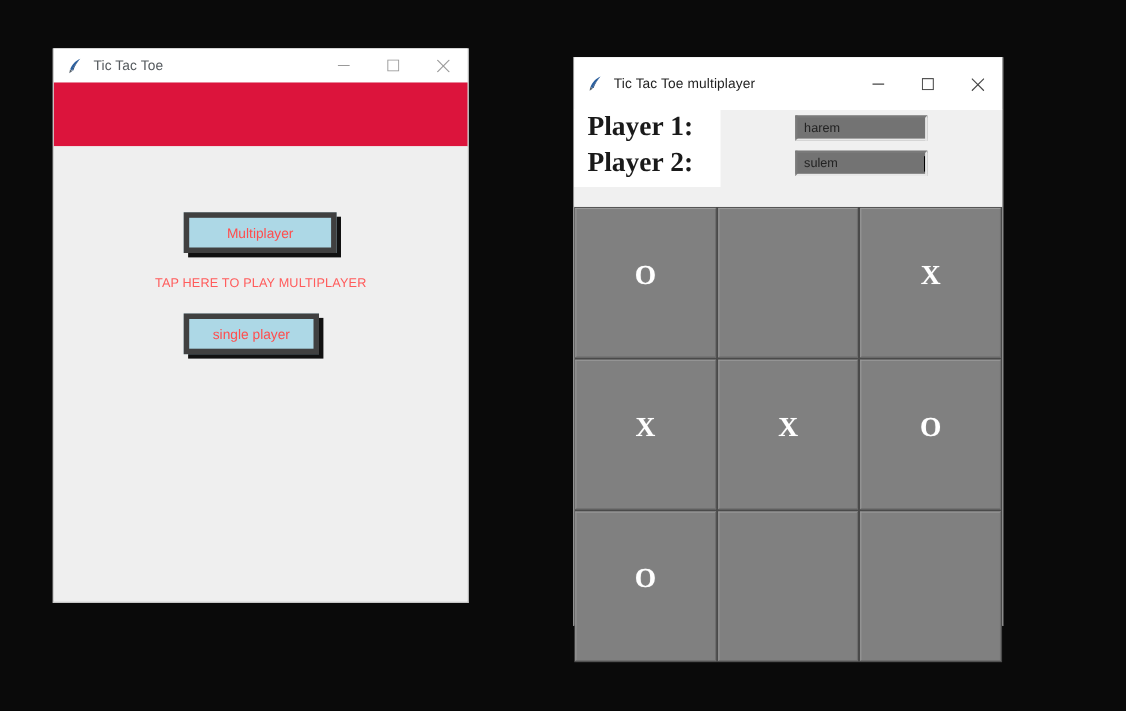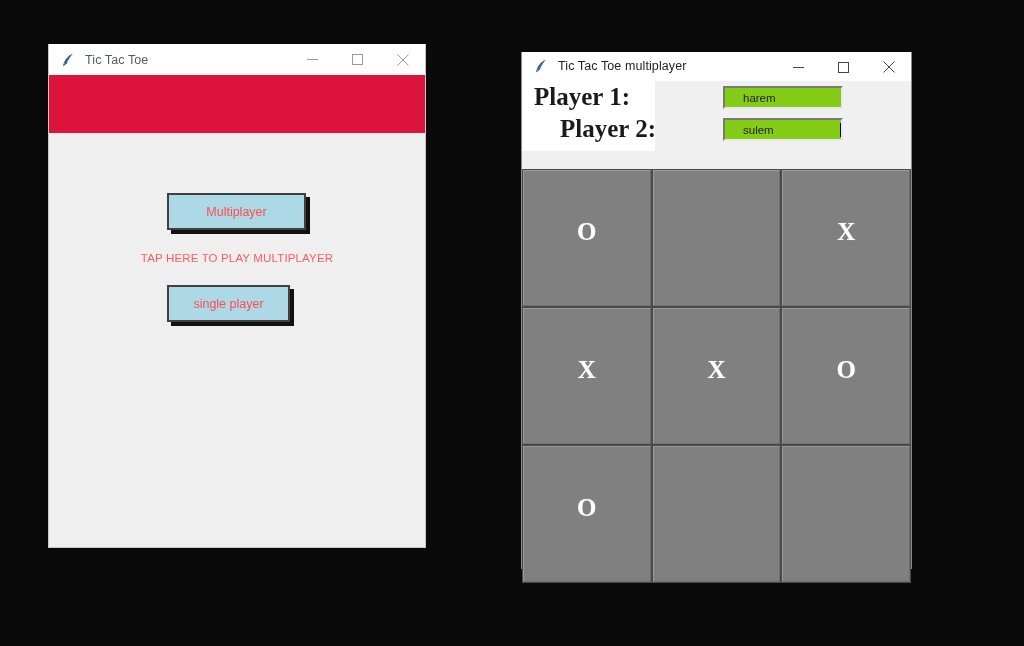--- a/index.html
+++ b/index.html
@@ -77,21 +77,21 @@
     width: 100%;
   }
   .single-body {
     background: #efefef;
     height: 413px;
     position: relative;
   }
   .btn3d {
     position: absolute;
     background: #add8e6;
-    border: 2px solid #404040;
+    border: 5px solid #404040;
     box-shadow: 4px 4px 0 0 #111111;
     color: #ff4d4d;
     display: flex;
     align-items: center;
     justify-content: center;
     font-size: 12.5px;
     box-sizing: border-box;
     cursor: default;
   }
   #btn-multiplayer {
@@ -121,21 +121,21 @@
   
   #win-multi {
     left: 521px;
     top: 52px;
     width: 391px;
     height: 517px;
     border: 1px solid #8a8a8a;
     border-top: none;
     background: #f0f0f0;
   }
-  #win-multi .titlebar { height: 29px; justify-content: center; }
+  #win-multi .titlebar { height: 48px; justify-content: center; }
   #win-multi .tb-btn { height: 33px; }
   #win-multi .tb-title { color: #1f1f1f; font-size: 12.5px; }
 
   .players-pane {
     height: 88px;
     background: #f0f0f0;
     position: relative;
     box-sizing: border-box;
   }
   .players-labelcol {
@@ -149,36 +149,36 @@
   .player-label {
     position: absolute;
     left: 12px;
     font-family: "Liberation Serif", serif;
     font-weight: bold;
     font-size: 25px;
     color: #1a1a1a;
     white-space: nowrap;
   }
   #label-p1 { top: 2px; }
-  #label-p2 { top: 34px; margin-left: 26px; }
+  #label-p2 { top: 34px; }
 
   .entry {
     position: absolute;
     left: 201px;
     width: 120px;
     height: 23px;
-    background: #84cc16;
+    background: #737373;
     border-top: 2px solid #7a7a7a;
     border-left: 2px solid #7a7a7a;
     border-right: 2px solid #e8e8e8;
     border-bottom: 2px solid #e8e8e8;
     box-sizing: border-box;
     display: flex;
     align-items: center;
-    padding-left: 18px;
+    padding-left: 6px;
     font-size: 11.5px;
     color: #222222;
     overflow: hidden;
   }
   #entry-p1 { top: 5px; }
   #entry-p2 { top: 37px; justify-content: space-between; }
   .caret {
     display: inline-block;
     width: 1px;
     height: 14px;

